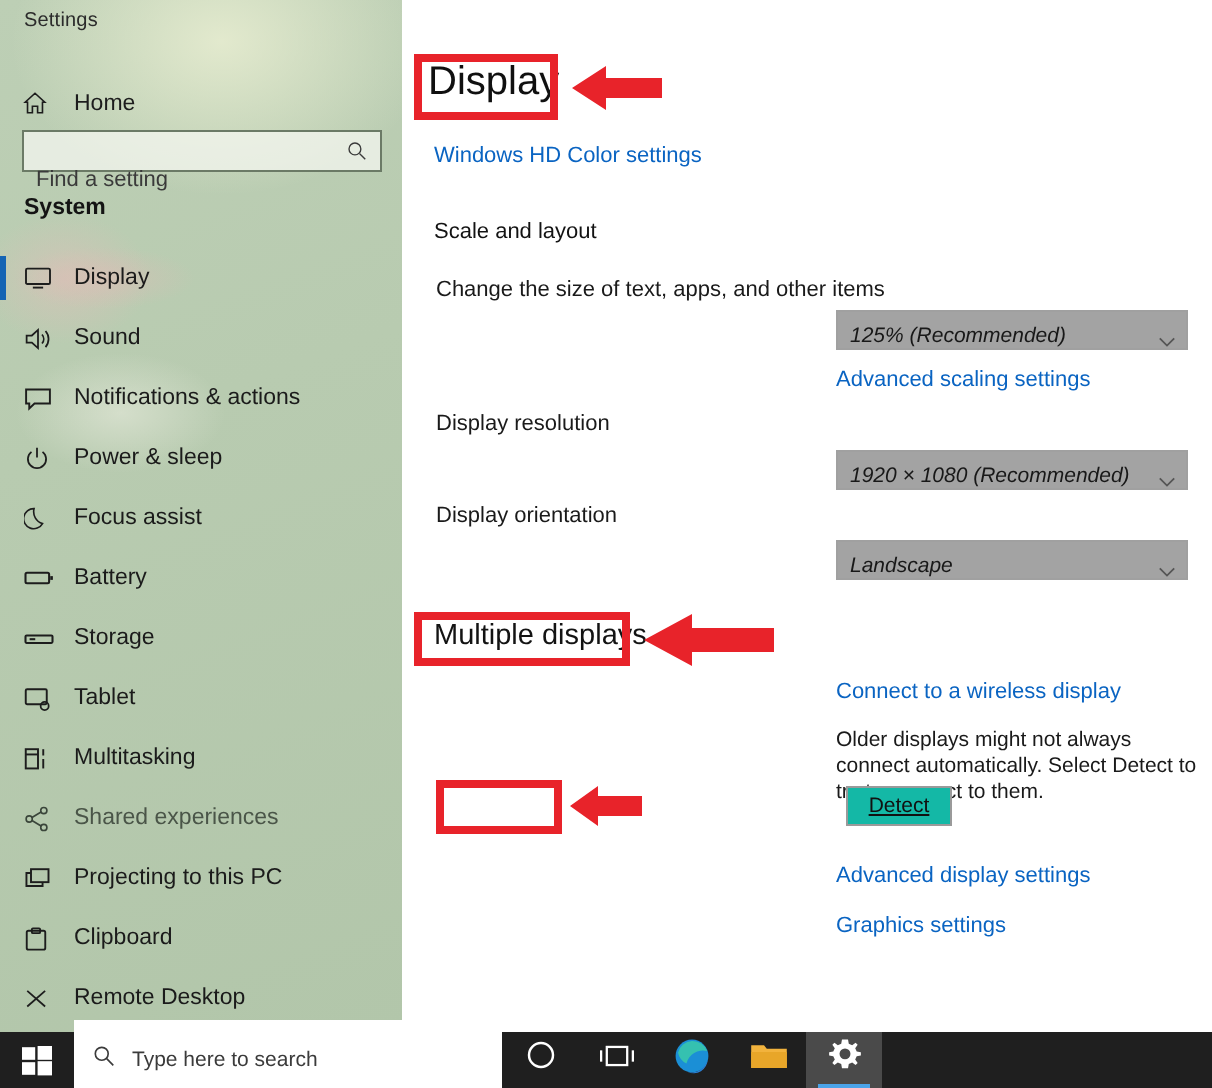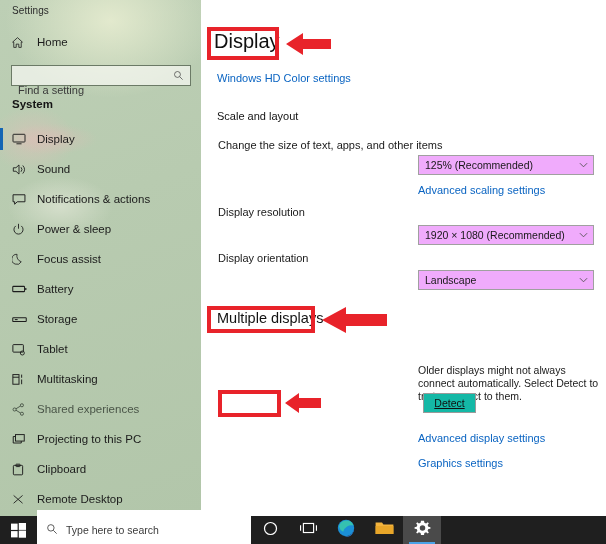--- a/index.html
+++ b/index.html
@@ -50,21 +50,21 @@
     font-size: 10px;
     color: #2b2b2b;
     letter-spacing: 0.1px;
   }
 
   .home-row {
     position: absolute;
     left: 0; top: 36px;
     width: 201px; height: 22px;
     display: flex;
-    align-items: flex-start;
+    align-items: flex-end;
     padding-left: 11px;
   }
   .home-icon { width: 20px; display: flex; align-items: center; }
   .home-label { font-size: 11.5px; color: #1d1d1d; margin-left: 6px; }
 
   .search-box {
     position: absolute;
     left: 11px; top: 65px;
     width: 180px; height: 21px;
     background: rgba(246,248,242,0.72);
@@ -164,25 +164,26 @@
     color: #1a1a1a;
   }
   .lbl-scale { top: 139px; }
   .lbl-res   { top: 206px; }
   .lbl-orient{ top: 252px; }
 
   .combo {
     position: absolute;
     left: 217px;
     width: 176px; height: 20px;
-    background: #f0abfc;
+    background: #a3a3a3;
     border: 1px solid #a0a0a0;
     display: flex;
-    align-items: center;
+    align-items: flex-end;
     padding: 0 4px 0 6px;
+    font-style: italic;
   }
   .combo-val {
     flex: 1;
     font-size: 10.5px;
     color: #181818;
     white-space: nowrap;
     overflow: hidden;
   }
   .chev { width: 12px; display: flex; align-items: center; justify-content: center; color: #444; }
 
@@ -489,20 +490,21 @@
         <span class="combo-val">Landscape</span>
         <span class="chev">
           <svg width="9" height="6" viewBox="0 0 10 6">
               <path d="M1 1 L5 5 L9 1" fill="none" stroke="#555" stroke-width="1"></path>
             </svg>
         </span>
       </div>
 
       <div class="sec-head sec-multi">Multiple displays</div>
 
+      <a class="link wireless-link" href="#">Connect to a wireless display</a>
 
       <div class="para">Older displays might not always connect automatically. Select Detect to try to connect to them.</div>
 
       <div class="detect-btn">Detect</div>
 
       <a class="link adv-disp-link" href="#">Advanced display settings</a>
       <a class="link graphics-link" href="#">Graphics settings</a>
 
     </div>
 

